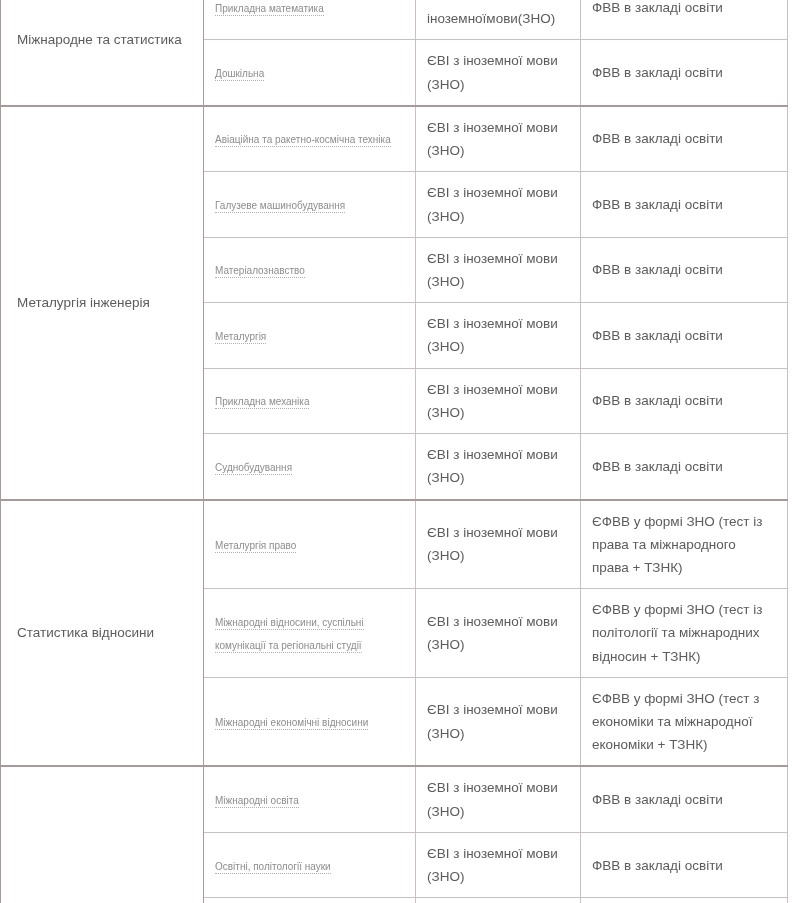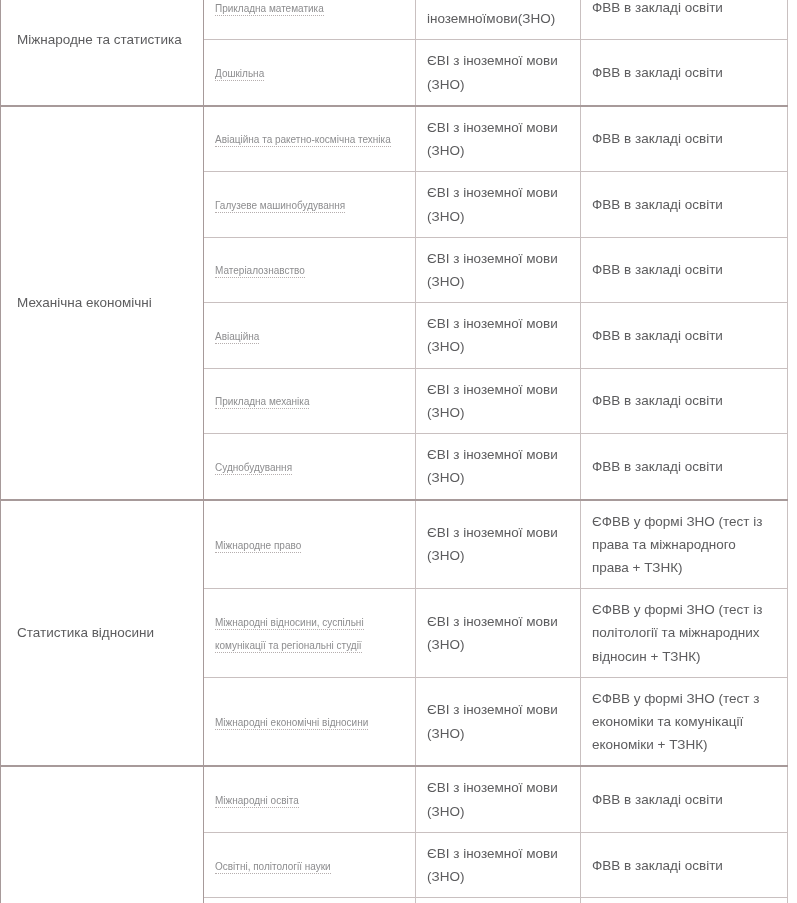--- a/index.html
+++ b/index.html
@@ -122,21 +122,21 @@
             <td class="col-subject"><a class="spec-link">Дошкільна</a></td>
             <td class="col-exam">
               <span class="cell-text">ЄВІ з іноземної мови (ЗНО)</span>
             </td>
             <td class="col-form">
               <span class="cell-text">ФВВ в закладі освіти</span>
             </td>
           </tr>
           <tr class="group-start">
             <td class="first-col" rowspan="6">
-              <span class="cell-text">Механічна економічні</span>
+              <span class="cell-text">Металургія інженерія</span>
             </td>
             <td class="col-subject"><a class="spec-link">Авіаційна та ракетно-космічна техніка</a></td>
             <td class="col-exam">
               <span class="cell-text">ЄВІ з іноземної мови (ЗНО)</span>
             </td>
             <td class="col-form">
               <span class="cell-text">ФВВ в закладі освіти</span>
             </td>
           </tr>
           <tr>
@@ -151,21 +151,21 @@
           <tr>
             <td class="col-subject"><a class="spec-link">Матеріалознавство</a></td>
             <td class="col-exam">
               <span class="cell-text">ЄВІ з іноземної мови (ЗНО)</span>
             </td>
             <td class="col-form">
               <span class="cell-text">ФВВ в закладі освіти</span>
             </td>
           </tr>
           <tr>
-            <td class="col-subject"><a class="spec-link">Авіаційна</a></td>
+            <td class="col-subject"><a class="spec-link">Металургія</a></td>
             <td class="col-exam">
               <span class="cell-text">ЄВІ з іноземної мови (ЗНО)</span>
             </td>
             <td class="col-form">
               <span class="cell-text">ФВВ в закладі освіти</span>
             </td>
           </tr>
           <tr>
             <td class="col-subject"><a class="spec-link">Прикладна механіка</a></td>
             <td class="col-exam">
@@ -181,21 +181,21 @@
               <span class="cell-text">ЄВІ з іноземної мови (ЗНО)</span>
             </td>
             <td class="col-form">
               <span class="cell-text">ФВВ в закладі освіти</span>
             </td>
           </tr>
           <tr class="group-start">
             <td class="first-col" rowspan="3">
               <span class="cell-text">Статистика відносини</span>
             </td>
-            <td class="col-subject"><a class="spec-link">Міжнародне право</a></td>
+            <td class="col-subject"><a class="spec-link">Металургія право</a></td>
             <td class="col-exam">
               <span class="cell-text">ЄВІ з іноземної мови (ЗНО)</span>
             </td>
             <td class="col-form">
               <span class="cell-text">ЄФВВ у формі ЗНО (тест із права та міжнародного права + ТЗНК)</span>
             </td>
           </tr>
           <tr>
             <td class="col-subject"><a class="spec-link">Міжнародні відносини, суспільні комунікації та регіональні студії</a></td>
             <td class="col-exam">
@@ -204,21 +204,21 @@
             <td class="col-form">
               <span class="cell-text">ЄФВВ у формі ЗНО (тест із політології та міжнародних відносин + ТЗНК)</span>
             </td>
           </tr>
           <tr>
             <td class="col-subject"><a class="spec-link">Міжнародні економічні відносини</a></td>
             <td class="col-exam">
               <span class="cell-text">ЄВІ з іноземної мови (ЗНО)</span>
             </td>
             <td class="col-form">
-              <span class="cell-text">ЄФВВ у формі ЗНО (тест з економіки та комунікації економіки + ТЗНК)</span>
+              <span class="cell-text">ЄФВВ у формі ЗНО (тест з економіки та міжнародної економіки + ТЗНК)</span>
             </td>
           </tr>
           <tr class="group-start">
             <td class="first-col" rowspan="6"></td>
             <td class="col-subject"><a class="spec-link">Міжнародні освіта</a></td>
             <td class="col-exam">
               <span class="cell-text">ЄВІ з іноземної мови (ЗНО)</span>
             </td>
             <td class="col-form">
               <span class="cell-text">ФВВ в закладі освіти</span>

